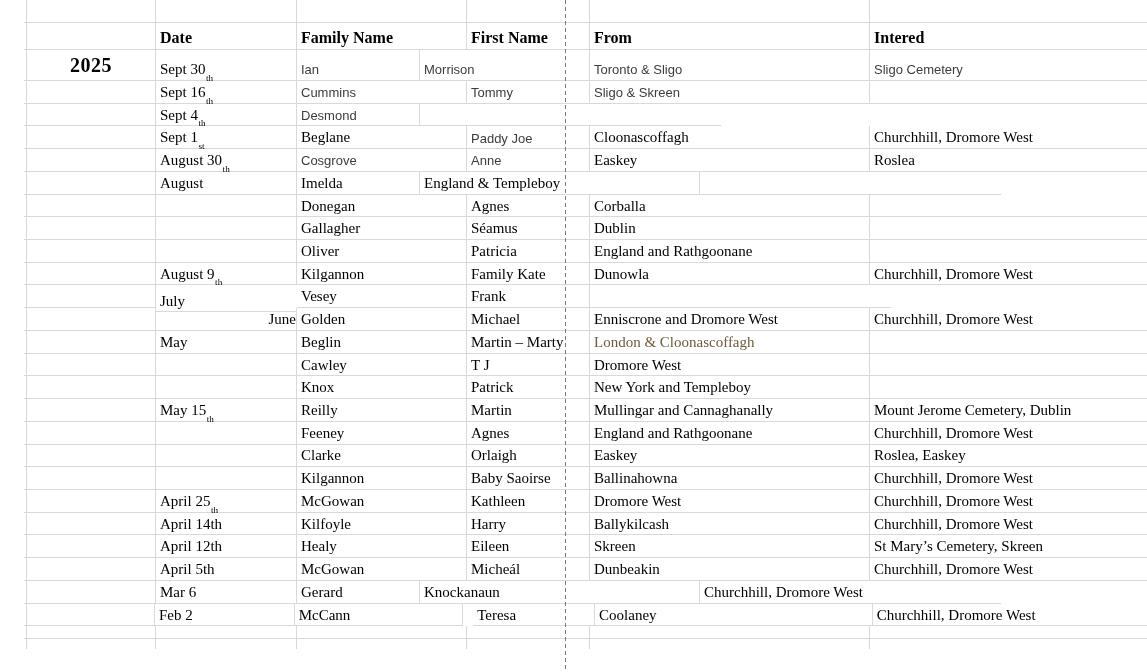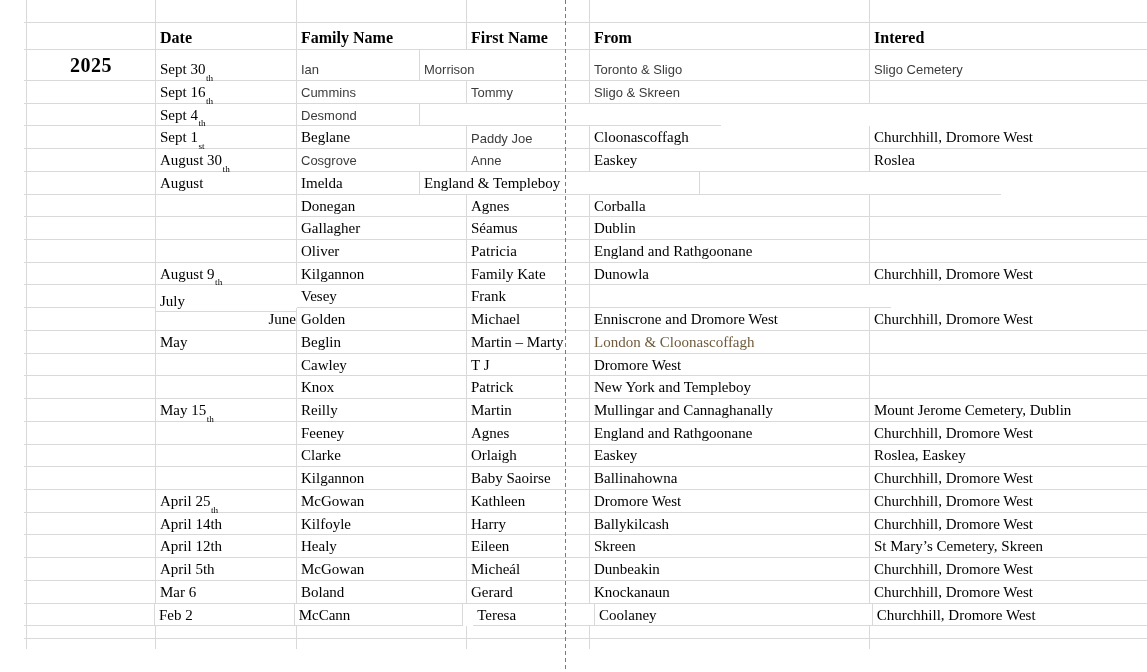--- a/index.html
+++ b/index.html
@@ -321,21 +321,20 @@
         <div class="cell" style="width: 123px;">Micheál</div>
         <div class="cell" style="width: 280px;">Dunbeakin</div>
         <div class="cell" style="width: 301px;">Churchhill, Dromore West</div>
       </div>
       <div class="row" style="height: 22.72px;">
         <div class="cell colA" style="width: 3px;"></div>
         <div class="cell" style="width: 129px;"></div>
         <div class="cell" style="width: 141px;">
           <span>Mar 6</span>
         </div>
-        <div class="cell" style="width: 170px;">Boland</div>
         <div class="cell" style="width: 123px;">Gerard</div>
         <div class="cell" style="width: 280px;">Knockanaun</div>
         <div class="cell" style="width: 301px;">Churchhill, Dromore West</div>
       </div>
       <div class="row" style="height: 22.72px;">
         <div class="cell colA" style="width: 3px;"></div>
         <div class="cell" style="width: 129px;"></div>
         <div class="cell" style="width: 141px;">
           <span>Feb 2</span>
         </div>

